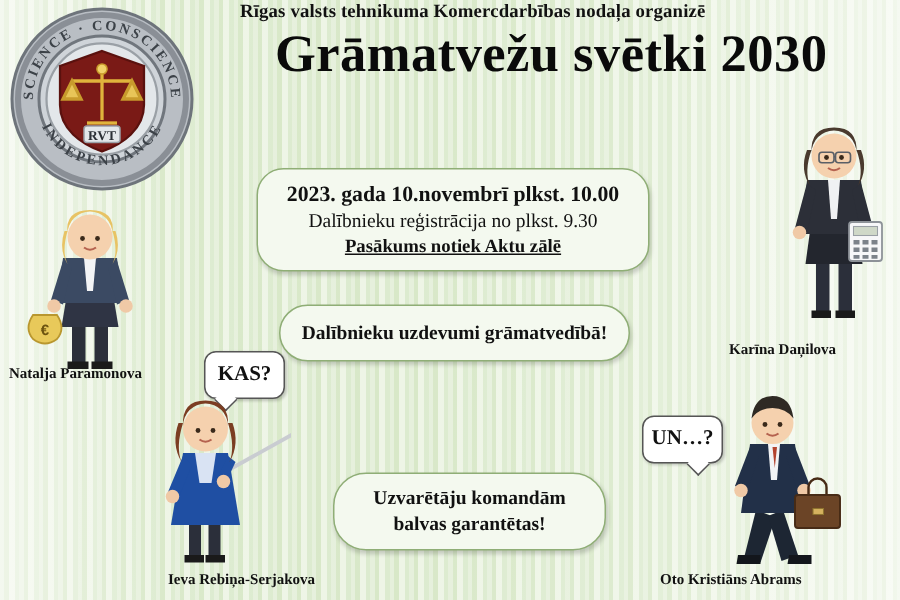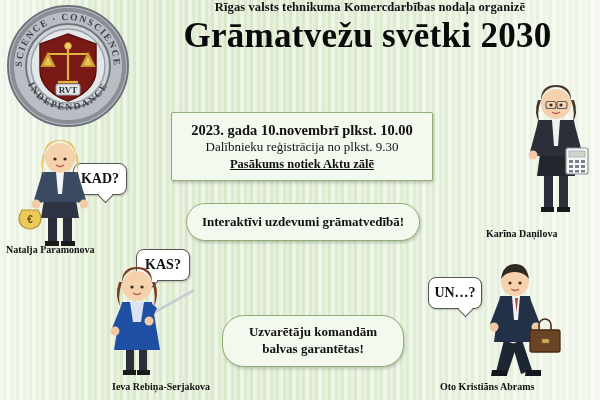--- a/index.html
+++ b/index.html
@@ -37,27 +37,28 @@
       rgba(255,255,255,0.6) 100%);
     pointer-events: none;
   }
 
   
   .org-line {
     position: absolute;
     top: 0px;
     left: 150px;
     width: 440px;
-    text-align: center;
+    text-align: left;
     font-size: 12.5px;
     font-weight: bold;
     color: #111;
     letter-spacing: 0.1px;
     white-space: nowrap;
     overflow: hidden;
+    padding-left: 10px;
   }
   .main-title {
     position: absolute;
     top: 16px;
     left: 140px;
     width: 455px;
     text-align: center;
     font-size: 35px;
     font-weight: bold;
     color: #0a0a0a;
@@ -84,21 +85,21 @@
     box-shadow: 1px 2px 3px rgba(0,0,0,0.18);
     text-align: center;
     color: #111;
     padding: 8px 14px;
     box-sizing: border-box;
   }
   .bubble-date {
     top: 112px;
     left: 171px;
     width: 262px;
-    border-radius: 2px;
+    border-radius: 18px;
   }
   .bubble-date .l1 { font-size: 14.5px; font-weight: bold; line-height: 1.25; }
   .bubble-date .l2 { font-size: 13px; line-height: 1.3; }
   .bubble-date .l3 { font-size: 12.5px; font-weight: bold; line-height: 1.3; text-decoration: underline; }
 
   .bubble-task {
     top: 203px;
     left: 186px;
     width: 234px;
     height: 38px;
@@ -141,21 +142,21 @@
     position: absolute;
     width: 10px;
     height: 10px;
     background: #ffffff;
     border-right: 1.5px solid #555;
     border-bottom: 1.5px solid #555;
     transform: rotate(45deg);
   }
   .c-kad  { top: 163px; left: 73px;  width: 52px; height: 30px; }
   .c-kad:after { left: 26px; bottom: -6.5px; }
-  .c-kas  { top: 249px; left: 136px; width: 52px; height: 30px; font-family: Liberation Serif, serif; }
+  .c-kas  { top: 234px; left: 136px; width: 52px; height: 30px; font-family: Liberation Serif, serif; }
   .c-kas:after { left: 8px; bottom: -6.5px; }
   .c-kur  { top: 80px;  left: 476px; width: 52px; height: 30px; }
   .c-kur:after { left: 22px; bottom: -6.5px; }
   .c-un   { top: 277px; left: 428px; width: 52px; height: 30px; }
   .c-un:after { right: 10px; bottom: -6.5px; }
 
   
   .pname {
     position: absolute;
     font-size: 10px;
@@ -212,30 +213,27 @@
   <div class="org-line">Rīgas valsts tehnikuma Komercdarbības nodaļa organizē</div>
   <div class="main-title">Grāmatvežu svētki 2030</div>
 
   <div class="bubble bubble-date">
     <div class="l1">2023. gada 10.novembrī plkst. 10.00</div>
     <div class="l2">Dalībnieku reģistrācija no plkst. 9.30</div>
     <div class="l3">Pasākums notiek Aktu zālē</div>
   </div>
 
   <div class="bubble bubble-task">
-    <span>Interaktīvi uzdevumi grāmatvedībā!</span>
+    <span>Dalībnieku uzdevumi grāmatvedībā!</span>
   </div>
 
   <div class="bubble bubble-prize">
     <span>Uzvarētāju komandām balvas garantētas!</span>
   </div>
 
-  <div class="callout c-kad">
-    <span>KAD?</span>
-  </div>
   <div class="callout c-kas">
     <span>KAS?</span>
   </div>
   <div class="callout c-un">
     <span>UN…?</span>
   </div>
 
   <div class="fig" style="top:138px; left:12px;">
     <svg width="96" height="110" viewBox="0 0 96 110" aria-hidden="true">
 

